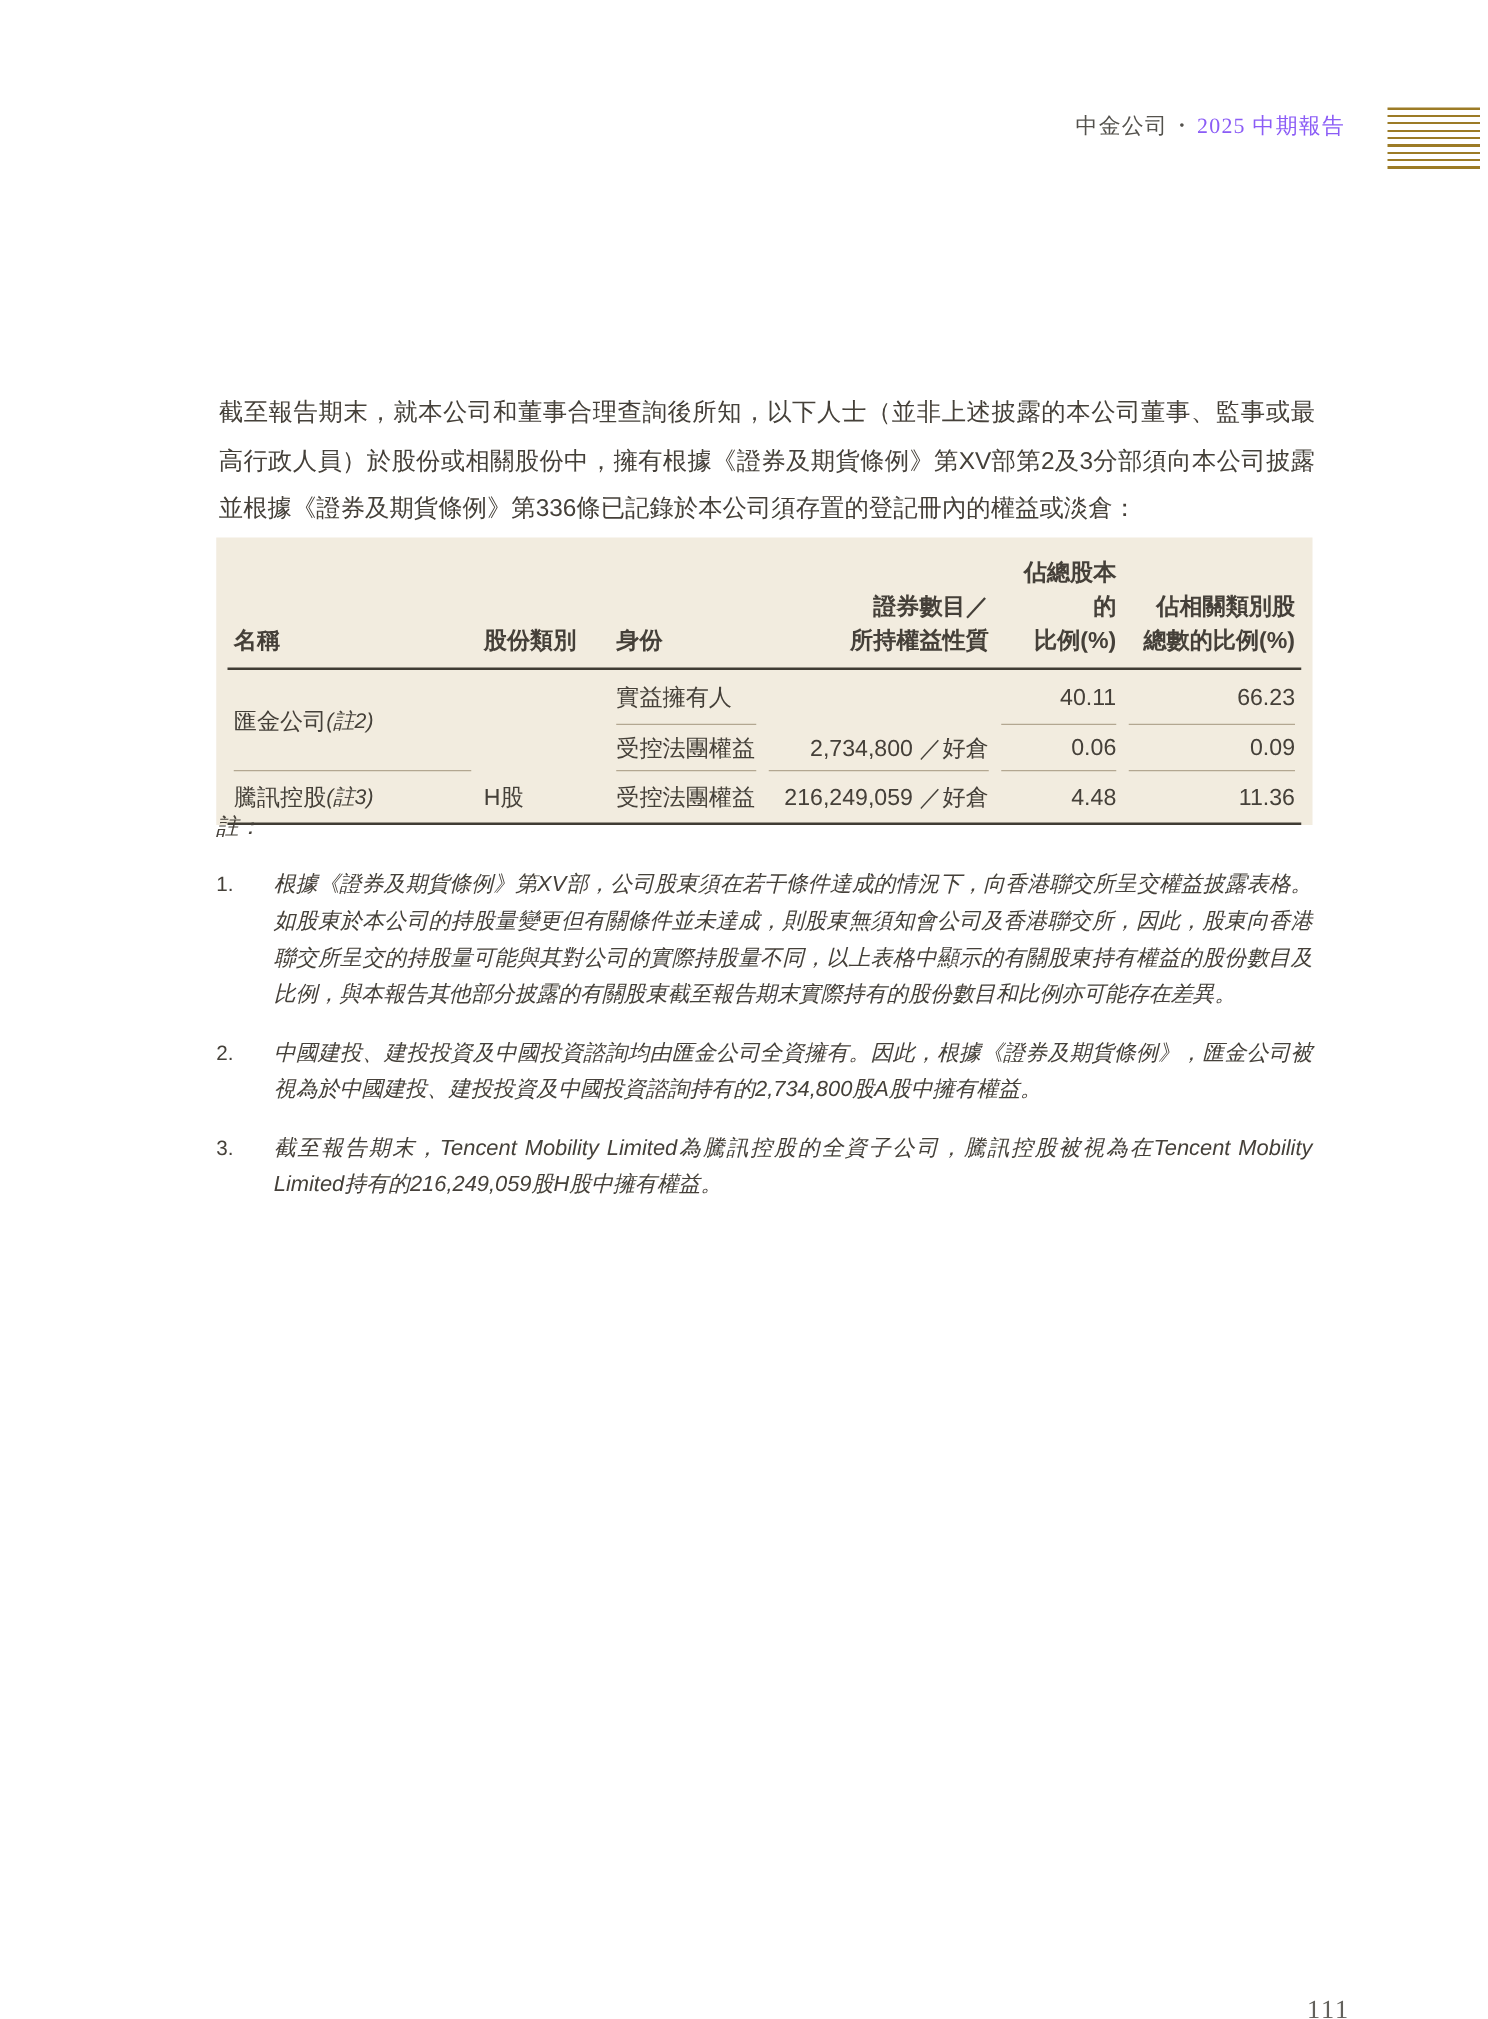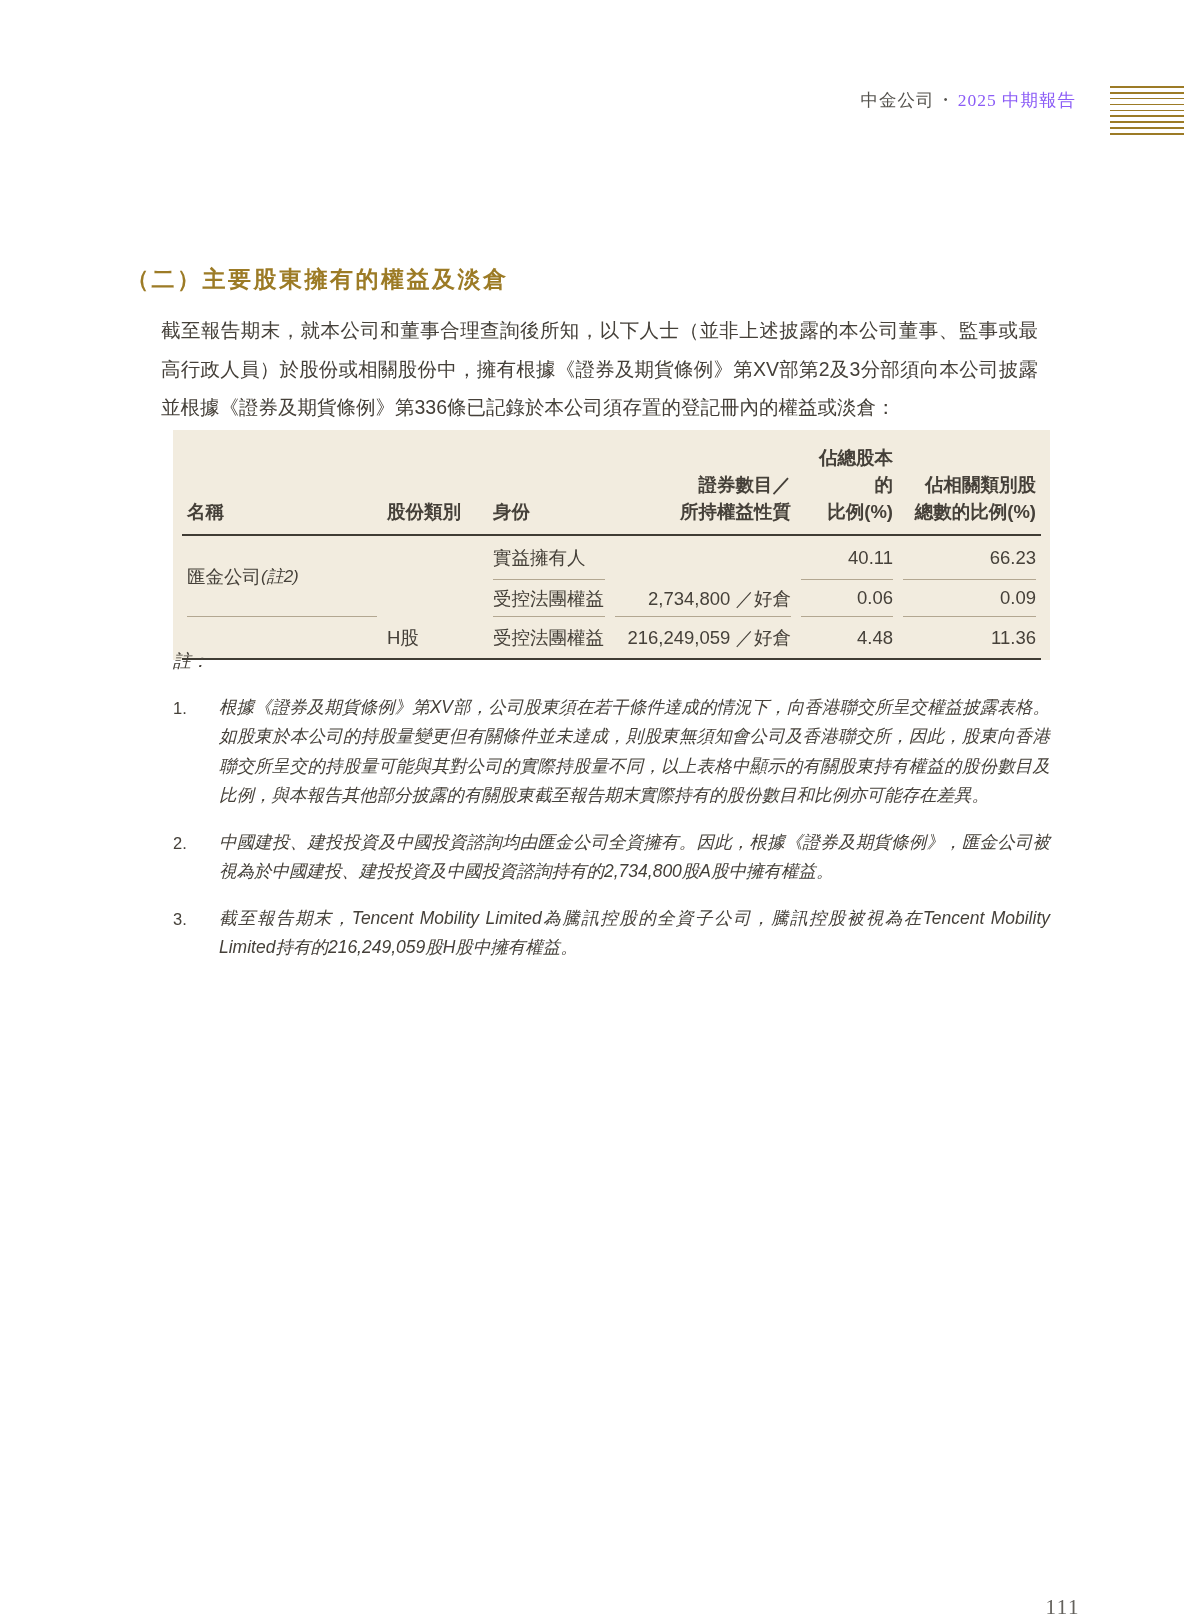--- a/index.html
+++ b/index.html
@@ -27,21 +27,21 @@
       rgba(0,0,0,0) 1.7px, rgba(0,0,0,0) 5.9px);
   }
 
   
   .section-title {
     position:absolute; top:264px; left:126px;
     font-size:23px; font-weight:bold; letter-spacing:2.5px;
     color:var(--accent-gold,#9c7b26);
   }
   .intro {
-    position:absolute; top:311px; left:161px; width:877px;
+    position:absolute; top:311px; left:175px; width:877px;
     font-size:19.5px; line-height:38.5px; text-align:justify;
   }
 
   
   .ftable {
     position:absolute; top:430px; left:173px; width:877px;
     background:var(--table-bg,#f2ecdf); padding:0 9px; font-size:18.5px;
   }
   .thead {
     display:grid; grid-template-columns:200fr 106fr 122fr 186fr 102fr 143fr;
@@ -82,21 +82,20 @@
 </head>
 <body>
 
 <div class="page">
 
   <div class="masthead">
     <span>中金公司</span><span class="dot">•</span><span class="report-title">2025 中期報告</span>
   </div>
   <div class="stripes"></div>
 
-  <h2 class="section-title">（二）主要股東擁有的權益及淡倉</h2>
 
   <p class="intro">截至報告期末，就本公司和董事合理查詢後所知，以下人士（並非上述披露的本公司董事、監事或最高行政人員）於股份或相關股份中，擁有根據《證券及期貨條例》第XV部第2及3分部須向本公司披露並根據《證券及期貨條例》第336條已記錄於本公司須存置的登記冊內的權益或淡倉：</p>
 
   <div class="ftable">
     <div class="thead">
       <div class="th">
         <div>名稱</div>
       </div>
       <div class="th">
         <div>股份類別</div>
@@ -141,20 +140,24 @@
       <div class="td c4 r2 num sep">
         <span>2,734,800 ／好倉</span>
       </div>
       <div class="td c5 r2 num sep">
         <span>0.06</span>
       </div>
       <div class="td c6 r2 num sep">
         <span>0.09</span>
       </div>
 
+      <div class="td c1 r3">
+        <span>騰訊控股</span>
+          <span class="note-ref">(註3)</span>
+      </div>
       <div class="td c2 r3">
         <span>H股</span>
       </div>
       <div class="td c3 r3">
         <span>受控法團權益</span>
       </div>
       <div class="td c4 r3 num">
         <span>216,249,059 ／好倉</span>
       </div>
       <div class="td c5 r3 num">

